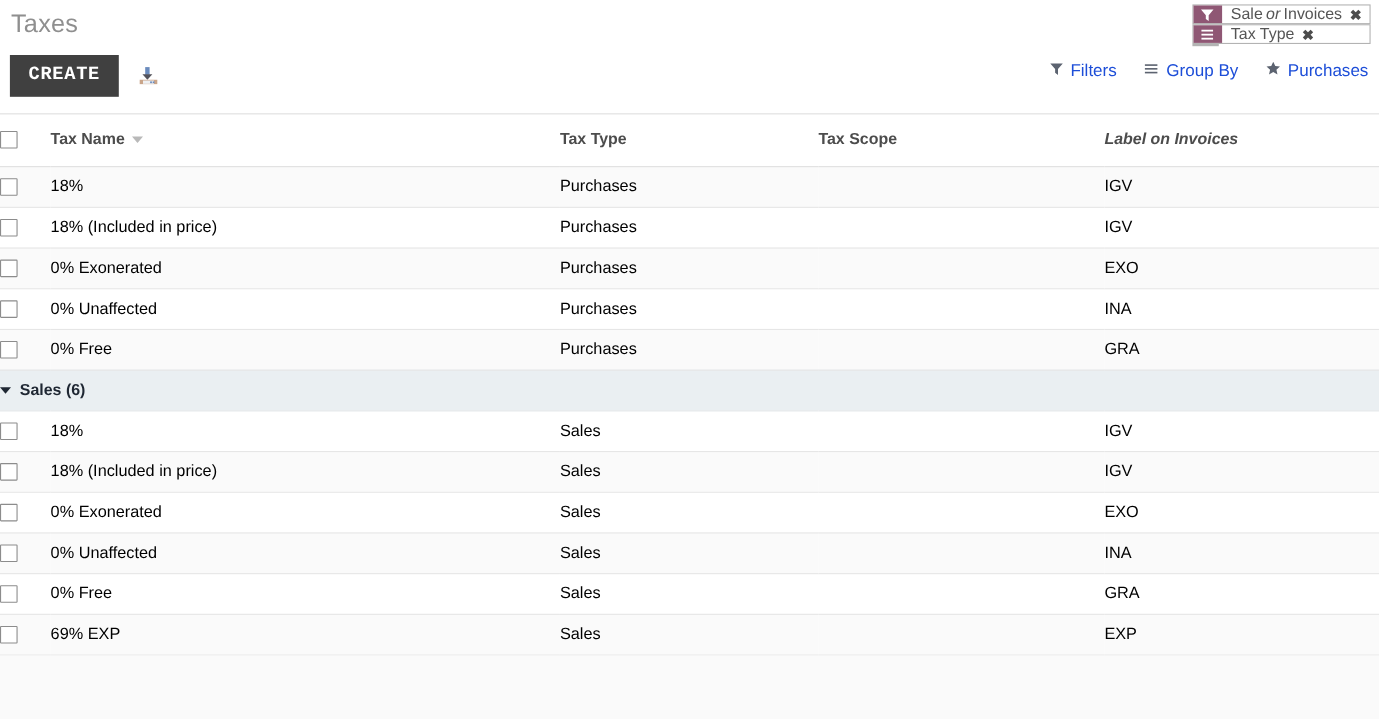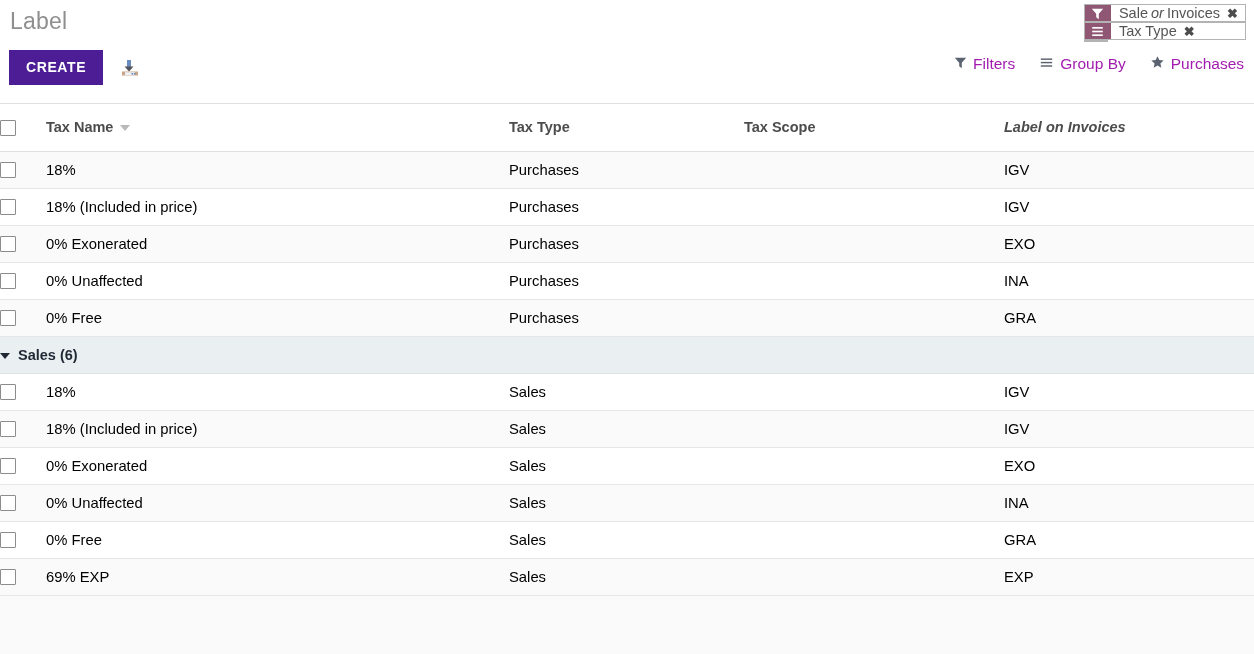--- a/index.html
+++ b/index.html
@@ -29,25 +29,25 @@
   }
 
   .btn-row {
     position: absolute;
     left: 9px; top: 50px;
     display: flex;
     align-items: center;
     gap: 14px;
   }
   .create-btn {
-    background: #4c1d95;
+    background: #404040;
     color: #ffffff;
     border: none;
-    font-family: Liberation Sans, sans-serif;
-    font-size: 14px;
+    font-family: Liberation Mono, monospace;
+    font-size: 17px;
     font-weight: bold;
     letter-spacing: 0.6px;
     padding: 10px 17px 11px 17px;
     cursor: pointer;
     line-height: 1;
   }
   .import-btn {
     width: 26px; height: 26px;
     display: flex; align-items: center; justify-content: center;
     cursor: pointer;
@@ -106,21 +106,21 @@
   }
 
   
   .search-menus {
     position: absolute;
     right: 10px; top: 55px;
     display: flex;
     align-items: center;
     gap: 24px;
     font-size: 15.5px;
-    color: #a21caf;
+    color: #1d4ed8;
   }
   .search-menu {
     display: flex;
     align-items: center;
     gap: 6px;
     cursor: pointer;
     white-space: nowrap;
   }
 
   
@@ -207,21 +207,21 @@
   .footer-space {
     background: #fafafa;
     height: 100%;
   }
 </style>
 </head>
 <body>
 
 <div class="control-panel">
 
-  <div class="breadcrumb">Label</div>
+  <div class="breadcrumb">Taxes</div>
 
   <div class="btn-row">
     <button class="create-btn">CREATE</button>
     <button class="import-btn">
       <svg width="20" height="20" viewBox="0 0 20 20" aria-hidden="true">
         <rect x="7" y="2" width="4" height="7" fill="#6a8bbd"></rect>
         <polygon points="4.5,8.5 13.5,8.5 9,13.5" fill="#52525a"></polygon>
         <rect x="2" y="13.5" width="16" height="4" fill="#c9a58a"></rect>
         <rect x="5" y="14.2" width="10" height="3" fill="#eef1f4"></rect>
         <rect x="11.5" y="15" width="1.6" height="1.6" fill="#6a8bbd"></rect>

